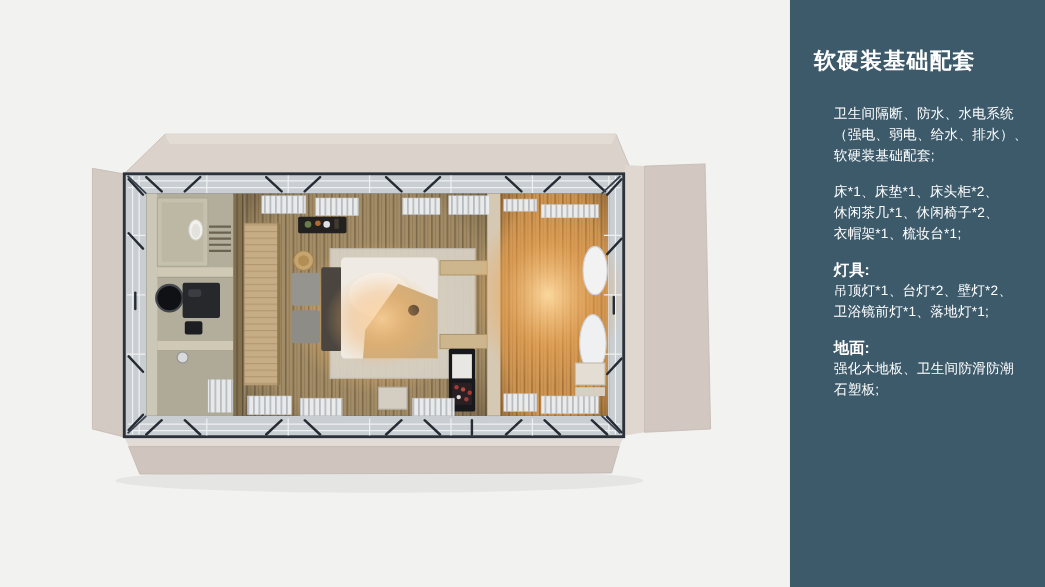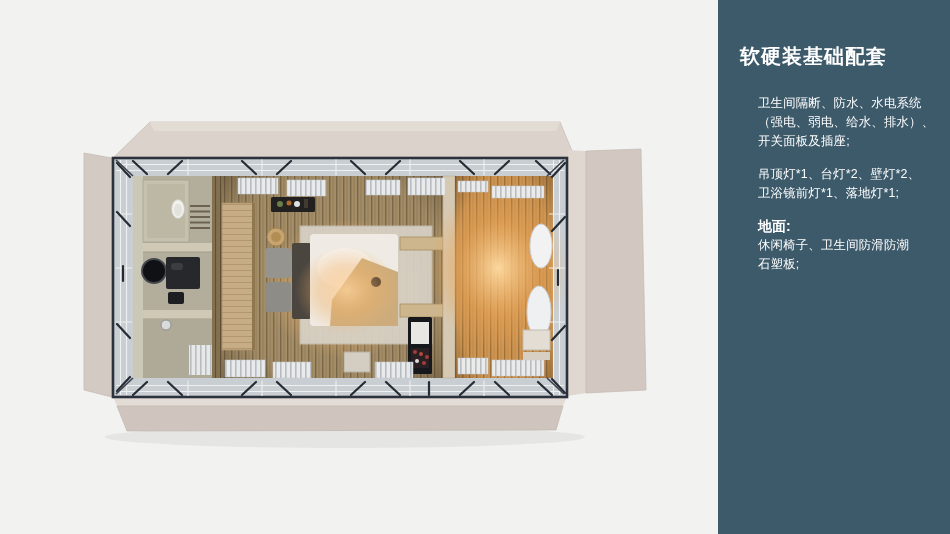--- a/index.html
+++ b/index.html
@@ -195,35 +195,39 @@
     </svg>
   </div>
 
   <aside class="sidebar">
     <h1 class="panel-title">软硬装基础配套</h1>
     <div class="sections">
 
       <section class="sec">
         <p class="sec-b">卫生间隔断、防水、水电系统
 （强电、弱电、给水、排水）、
-开关面板及插座;</p>
-      </section>
-
-      <section class="sec">
-      </section>
-
-      <section class="sec">
+软硬装基础配套;</p>
+      </section>
+
+      <section class="sec">
+        <p class="sec-b">床*1、床垫*1、床头柜*2、
+休闲茶几*1、休闲椅子*2、
+衣帽架*1、梳妆台*1;</p>
+      </section>
+
+      <section class="sec">
+        <h2 class="sec-h">灯具:</h2>
         <p class="sec-b">吊顶灯*1、台灯*2、壁灯*2、
 卫浴镜前灯*1、落地灯*1;</p>
       </section>
 
       <section class="sec">
       </section>
 
       <section class="sec">
         <h2 class="sec-h">地面:</h2>
-        <p class="sec-b">休闲椅子、卫生间防滑防潮
+        <p class="sec-b">强化木地板、卫生间防滑防潮
 石塑板;</p>
       </section>
 
     </div>
   </aside>
 </div>
 
 </body></html>

